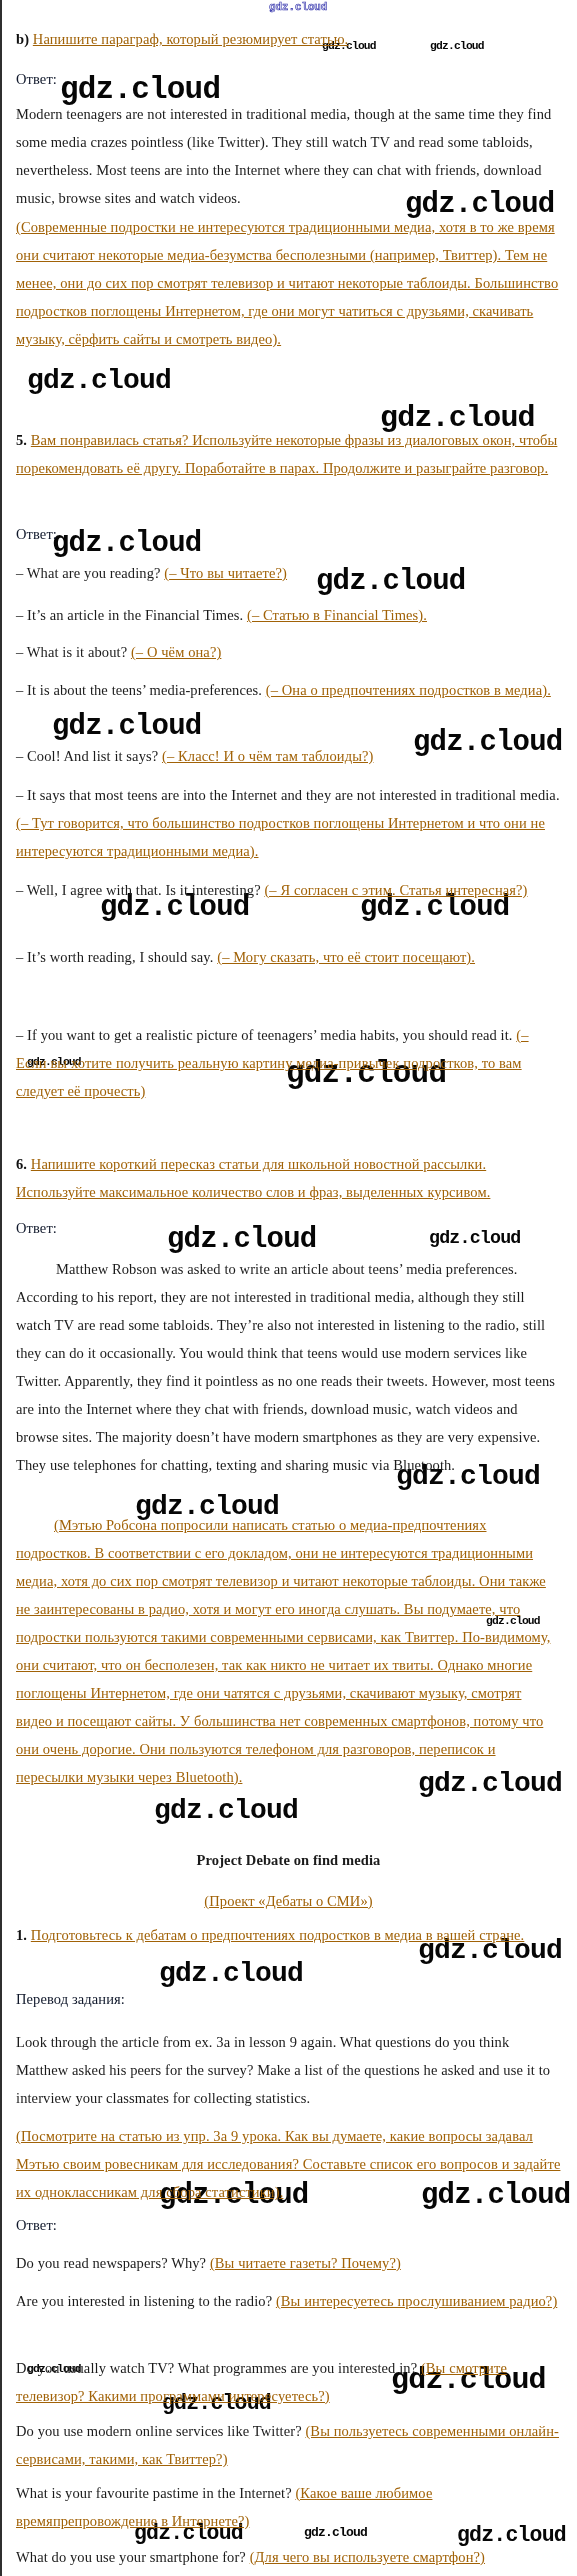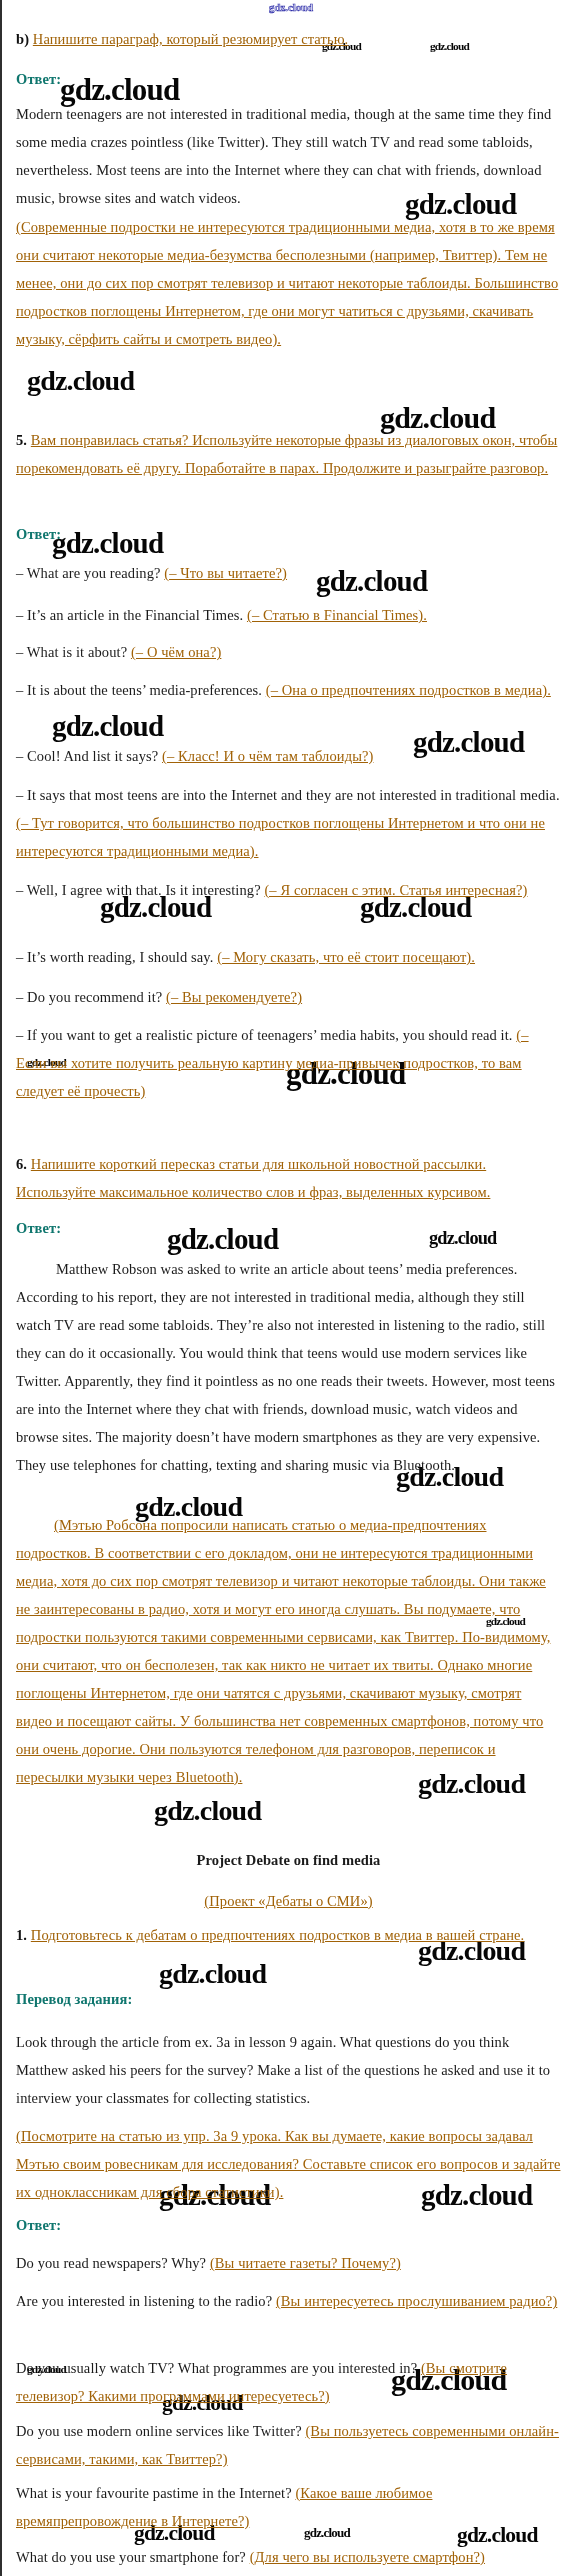--- a/index.html
+++ b/index.html
@@ -26,25 +26,25 @@
     line-height: 28px;
     color: #1b1b1b;
     letter-spacing: 0.1px;
   }
   .gray  { color: #a16207; text-decoration: underline; }
   .bold  { font-weight: bold; }
   .num   { font-weight: bold; color: #111111; }
   .center{ text-align: center; }
   .ind75 { text-indent: 40px; }
   .ind70 { text-indent: 38px; }
-  .label { font-weight: bold; color: #0f766e; }
+  .label { font-weight: normal; color: #0f172a; }
   .wm {
     position: absolute;
     margin: 0;
-    font-family: Liberation Serif, serif;
+    font-family: Liberation Mono, monospace;
     font-weight: 700;
     color: #060606;
     white-space: nowrap;
     letter-spacing: -0.8px;
     line-height: 1;
   }
   .wm-blue {
     color: #e4e4f6;
     -webkit-text-stroke: 0.6px #2d2da8;
     letter-spacing: 0;
@@ -101,21 +101,20 @@
   <p class="para label" style="top:520px">Ответ:</p>
 
   <p class="para" style="top:559px"><span>– What are you reading?</span> <span class="gray">(– Что вы читаете?)</span></p>
   <p class="para" style="top:601px"><span>– It’s an article in the Financial Times.</span> <span class="gray">(– Статью в Financial Times).</span></p>
   <p class="para" style="top:638px"><span>– What is it about?</span> <span class="gray">(– О чём она?)</span></p>
   <p class="para" style="top:676px"><span>– It is about the teens’ media-preferences.</span> <span class="gray">(– Она о предпочтениях подростков в медиа).</span></p>
   <p class="para" style="top:742px"><span>– Cool! And list it says?</span> <span class="gray">(– Класс! И о чём там таблоиды?)</span></p>
   <p class="para" style="top:781px"><span>– It says that most teens are into the Internet and they are not interested in traditional media.</span> <span class="gray">(– Тут говорится, что большинство подростков поглощены Интернетом и что они не интересуются традиционными медиа).</span></p>
   <p class="para" style="top:876px"><span>– Well, I agree with that. Is it interesting?</span> <span class="gray">(– Я согласен с этим. Статья интересная?)</span></p>
   <p class="para" style="top:943px"><span>– It’s worth reading, I should say.</span> <span class="gray">(– Могу сказать, что её стоит посещают).</span></p>
-  <p class="para" style="top:983px"><span>– Do you recommend it?</span> <span class="gray">(– Вы рекомендуете?)</span></p>
   <p class="para" style="top:1021px"><span>– If you want to get a realistic picture of teenagers’ media habits, you should read it.</span> <span class="gray">(– Если вы хотите получить реальную картину медиа-привычек подростков, то вам следует её прочесть)</span></p>
 
   <p class="para" style="top:1150px"><b class="num">6.</b> <span class="gray">Напишите короткий пересказ статьи для школьной новостной рассылки. Используйте максимальное количество слов и фраз, выделенных курсивом.</span></p>
 
   <p class="para label" style="top:1214px">Ответ:</p>
 
   <p class="para ind75" style="top:1255px">Matthew Robson was asked to write an article about teens’ media preferences. According to his report, they are not interested in traditional media, although they still watch TV are read some tabloids. They’re also not interested in listening to the radio, still they can do it occasionally. You would think that teens would use modern services like Twitter. Apparently, they find it pointless as no one reads their tweets. However, most teens are into the Internet where they chat with friends, download music, watch videos and browse sites. The majority doesn’t have modern smartphones as they are very expensive. They use telephones for chatting, texting and sharing music via Bluetooth.</p>
   <p class="para ind70 gray" style="top:1511px">(Мэтью Робсона попросили написать статью о медиа-предпочтениях подростков. В соответствии с его докладом, они не интересуются традиционными медиа, хотя до сих пор смотрят телевизор и читают некоторые таблоиды. Они также не заинтересованы в радио, хотя и могут его иногда слушать. Вы подумаете, что подростки пользуются такими современными сервисами, как Твиттер. По-видимому, они считают, что он бесполезен, так как никто не читает их твиты. Однако многие поглощены Интернетом, где они чатятся с друзьями, скачивают музыку, смотрят видео и посещают сайты. У большинства нет современных смартфонов, потому что они очень дорогие. Они пользуются телефоном для разговоров, переписок и пересылки музыки через Bluetooth).</p>
 
   <p class="para center bold" style="top:1846px">Project Debate on find media</p>

